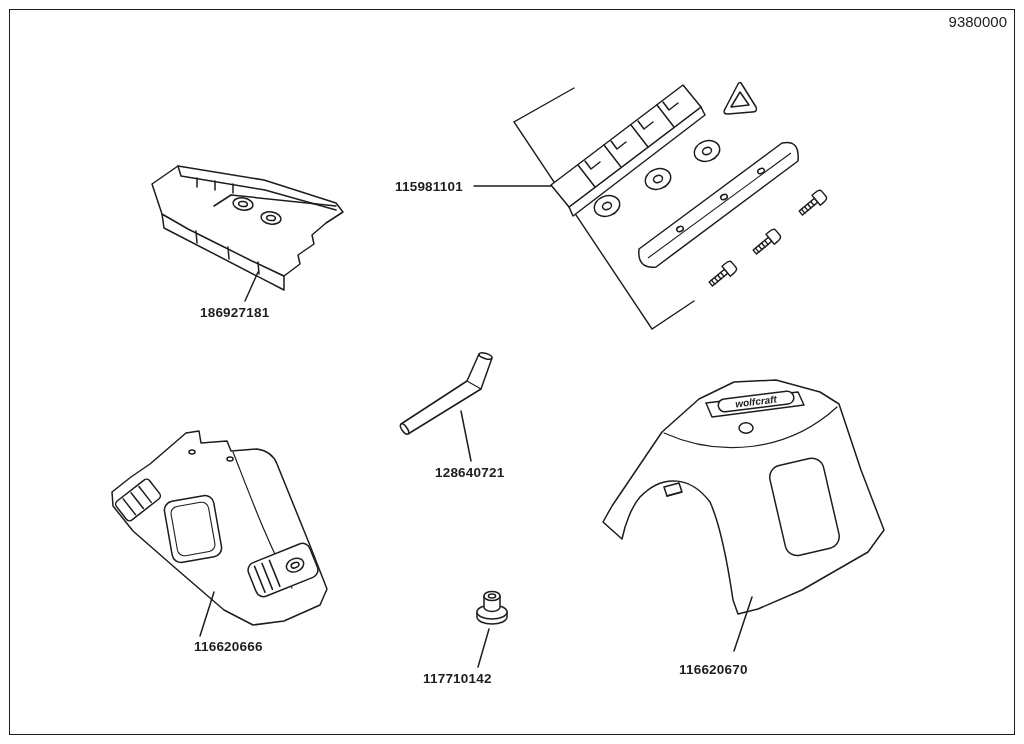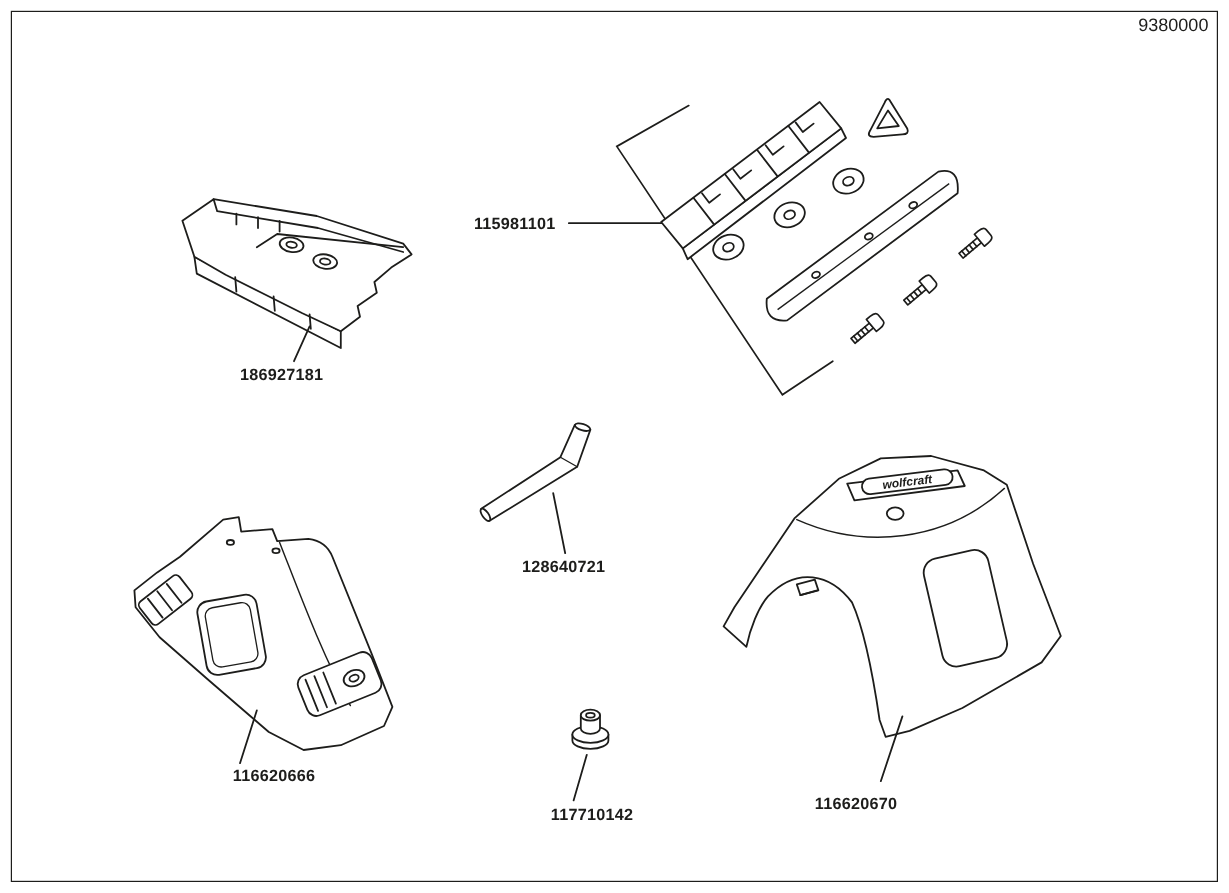--- a/index.html
+++ b/index.html
@@ -193,15 +193,15 @@
       <path d="M664,487 l15,-4 l3,9 l-15,4 Z"></path>
       <line x1="667" y1="496" x2="681" y2="492"></line>
       <path fill="none" d="M752,597 L734,651"></path>
     </g>
   </svg>
 
   <div class="part-label" style="left:395px; top:179px;">115981101</div>
   <div class="part-label" style="left:200px; top:305px;">186927181</div>
   <div class="part-label" style="left:435px; top:465px;">128640721</div>
   <div class="part-label" style="left:147px; top:639px;margin-left:47px;">116620666</div>
-  <div class="part-label" style="left:423px; top:671px;margin-left:36px;">117710142</div>
+  <div class="part-label" style="left:423px; top:671px;">117710142</div>
   <div class="part-label" style="left:679px; top:662px;">116620670</div>
 </div>
 
 </body></html>

